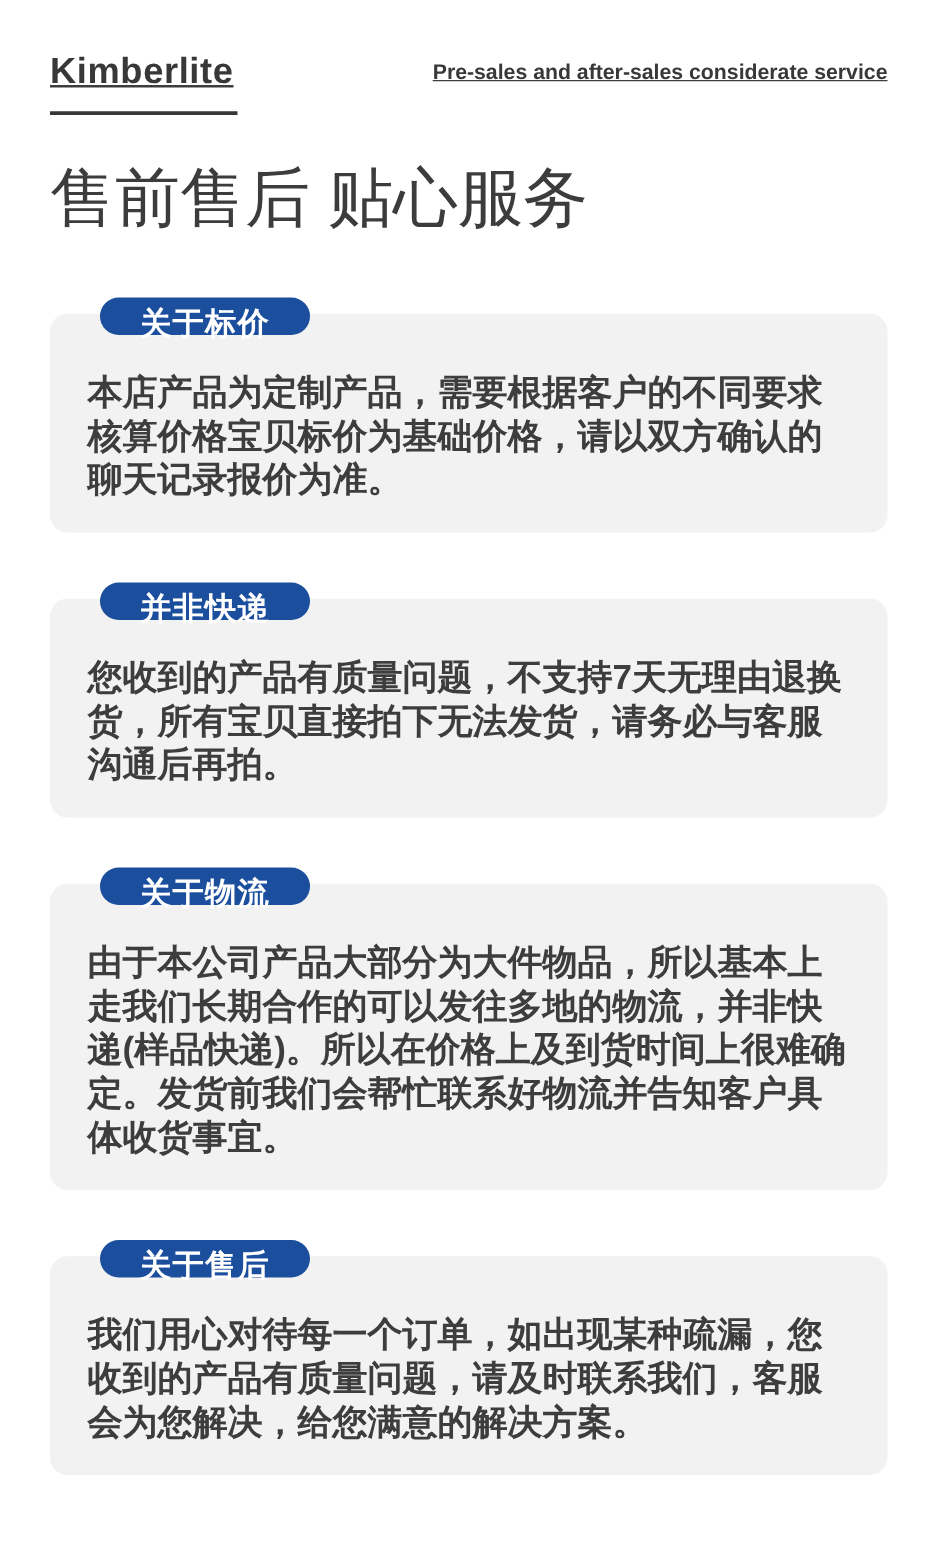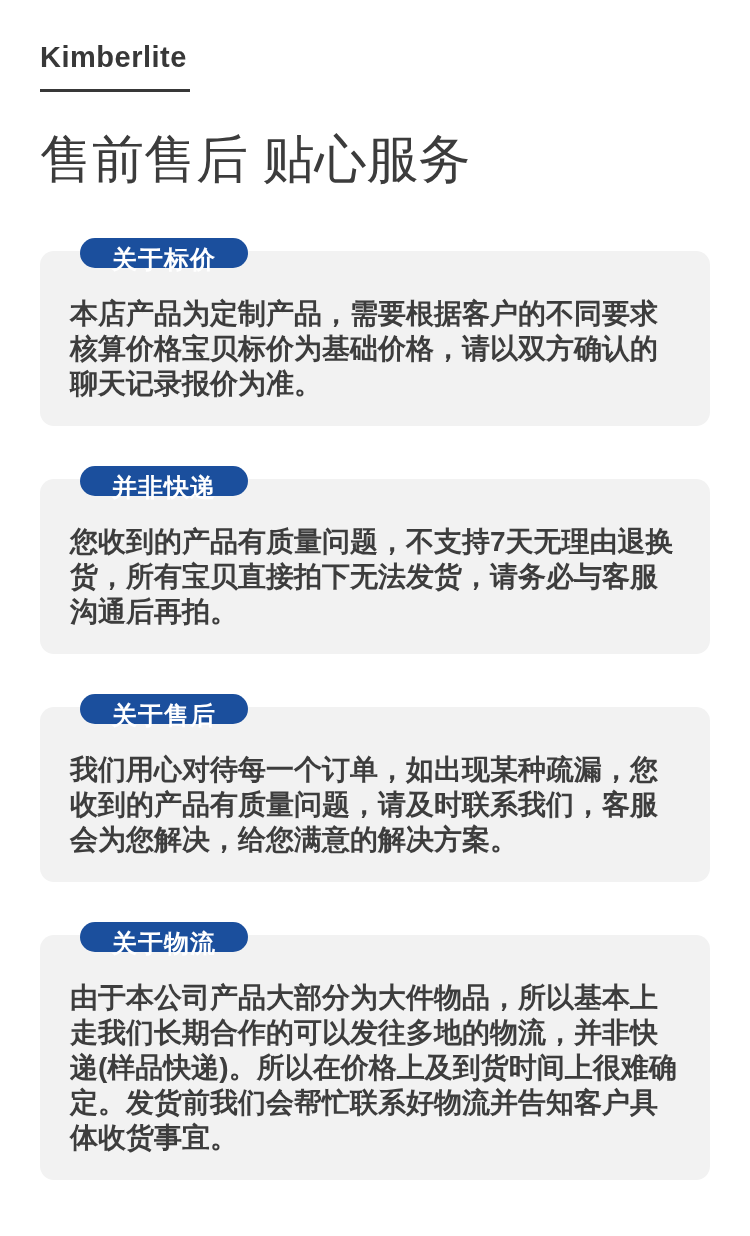--- a/index.html
+++ b/index.html
@@ -11,21 +11,21 @@
   *{box-sizing:border-box;margin:0;padding:0;}
   html,body{background:#ffffff;}
   body{
     width:750px;height:1236px;overflow:hidden;
     font-family:"Liberation Sans","DejaVu Sans",sans-serif;
     color:var(--text-dark);
   }
   .page{width:750px;height:1236px;padding:40px 40px 0 40px;background:#ffffff;}
 
   
-  .hdr{display:flex;justify-content:space-between;align-items:flex-start;}
+  .hdr{display:flex;justify-content:space-between;align-items:flex-start;text-decoration:underline;}
   .brand{
     font-size:29px;line-height:34px;font-weight:700;color:var(--ink);
     letter-spacing:0.5px;
   }
   .brand-underline{width:150px;height:3px;background:var(--ink);margin-top:15px;}
   .tagline{
     font-size:17px;line-height:22px;font-weight:700;color:var(--ink);
     margin-top:7px;
   }
 
@@ -63,20 +63,21 @@
 </head>
 <body>
 
 <div class="page">
 
   <header class="hdr">
     <div>
       <div class="brand">Kimberlite</div>
       <div class="brand-underline"></div>
     </div>
+    <div class="tagline">Pre-sales and after-sales considerate service</div>
   </header>
 
   <h1 class="page-title">售前售后 贴心服务</h1>
 
   <div class="sections">
 
     <section class="service-section">
       <div class="pill">关于标价</div>
       <div class="panel">
         <p>本店产品为定制产品，需要根据客户的不同要求核算价格宝贝标价为基础价格，请以双方确认的聊天记录报价为准。</p>
@@ -84,27 +85,27 @@
     </section>
 
     <section class="service-section">
       <div class="pill">并非快递</div>
       <div class="panel">
         <p>您收到的产品有质量问题，不支持7天无理由退换货，所有宝贝直接拍下无法发货，请务必与客服沟通后再拍。</p>
       </div>
     </section>
 
     <section class="service-section">
-      <div class="pill">关于售后</div>
+      <div class="pill">关于物流</div>
       <div class="panel">
-        <p>我们用心对待每一个订单，如出现某种疏漏，您收到的产品有质量问题，请及时联系我们，客服会为您解决，给您满意的解决方案。</p>
+        <p>由于本公司产品大部分为大件物品，所以基本上走我们长期合作的可以发往多地的物流，并非快递(样品快递)。所以在价格上及到货时间上很难确定。发货前我们会帮忙联系好物流并告知客户具体收货事宜。</p>
       </div>
     </section>
 
     <section class="service-section">
-      <div class="pill">关于物流</div>
+      <div class="pill">关于售后</div>
       <div class="panel">
-        <p>由于本公司产品大部分为大件物品，所以基本上走我们长期合作的可以发往多地的物流，并非快递(样品快递)。所以在价格上及到货时间上很难确定。发货前我们会帮忙联系好物流并告知客户具体收货事宜。</p>
+        <p>我们用心对待每一个订单，如出现某种疏漏，您收到的产品有质量问题，请及时联系我们，客服会为您解决，给您满意的解决方案。</p>
       </div>
     </section>
 
   </div>
 </div>
 
 </body></html>

